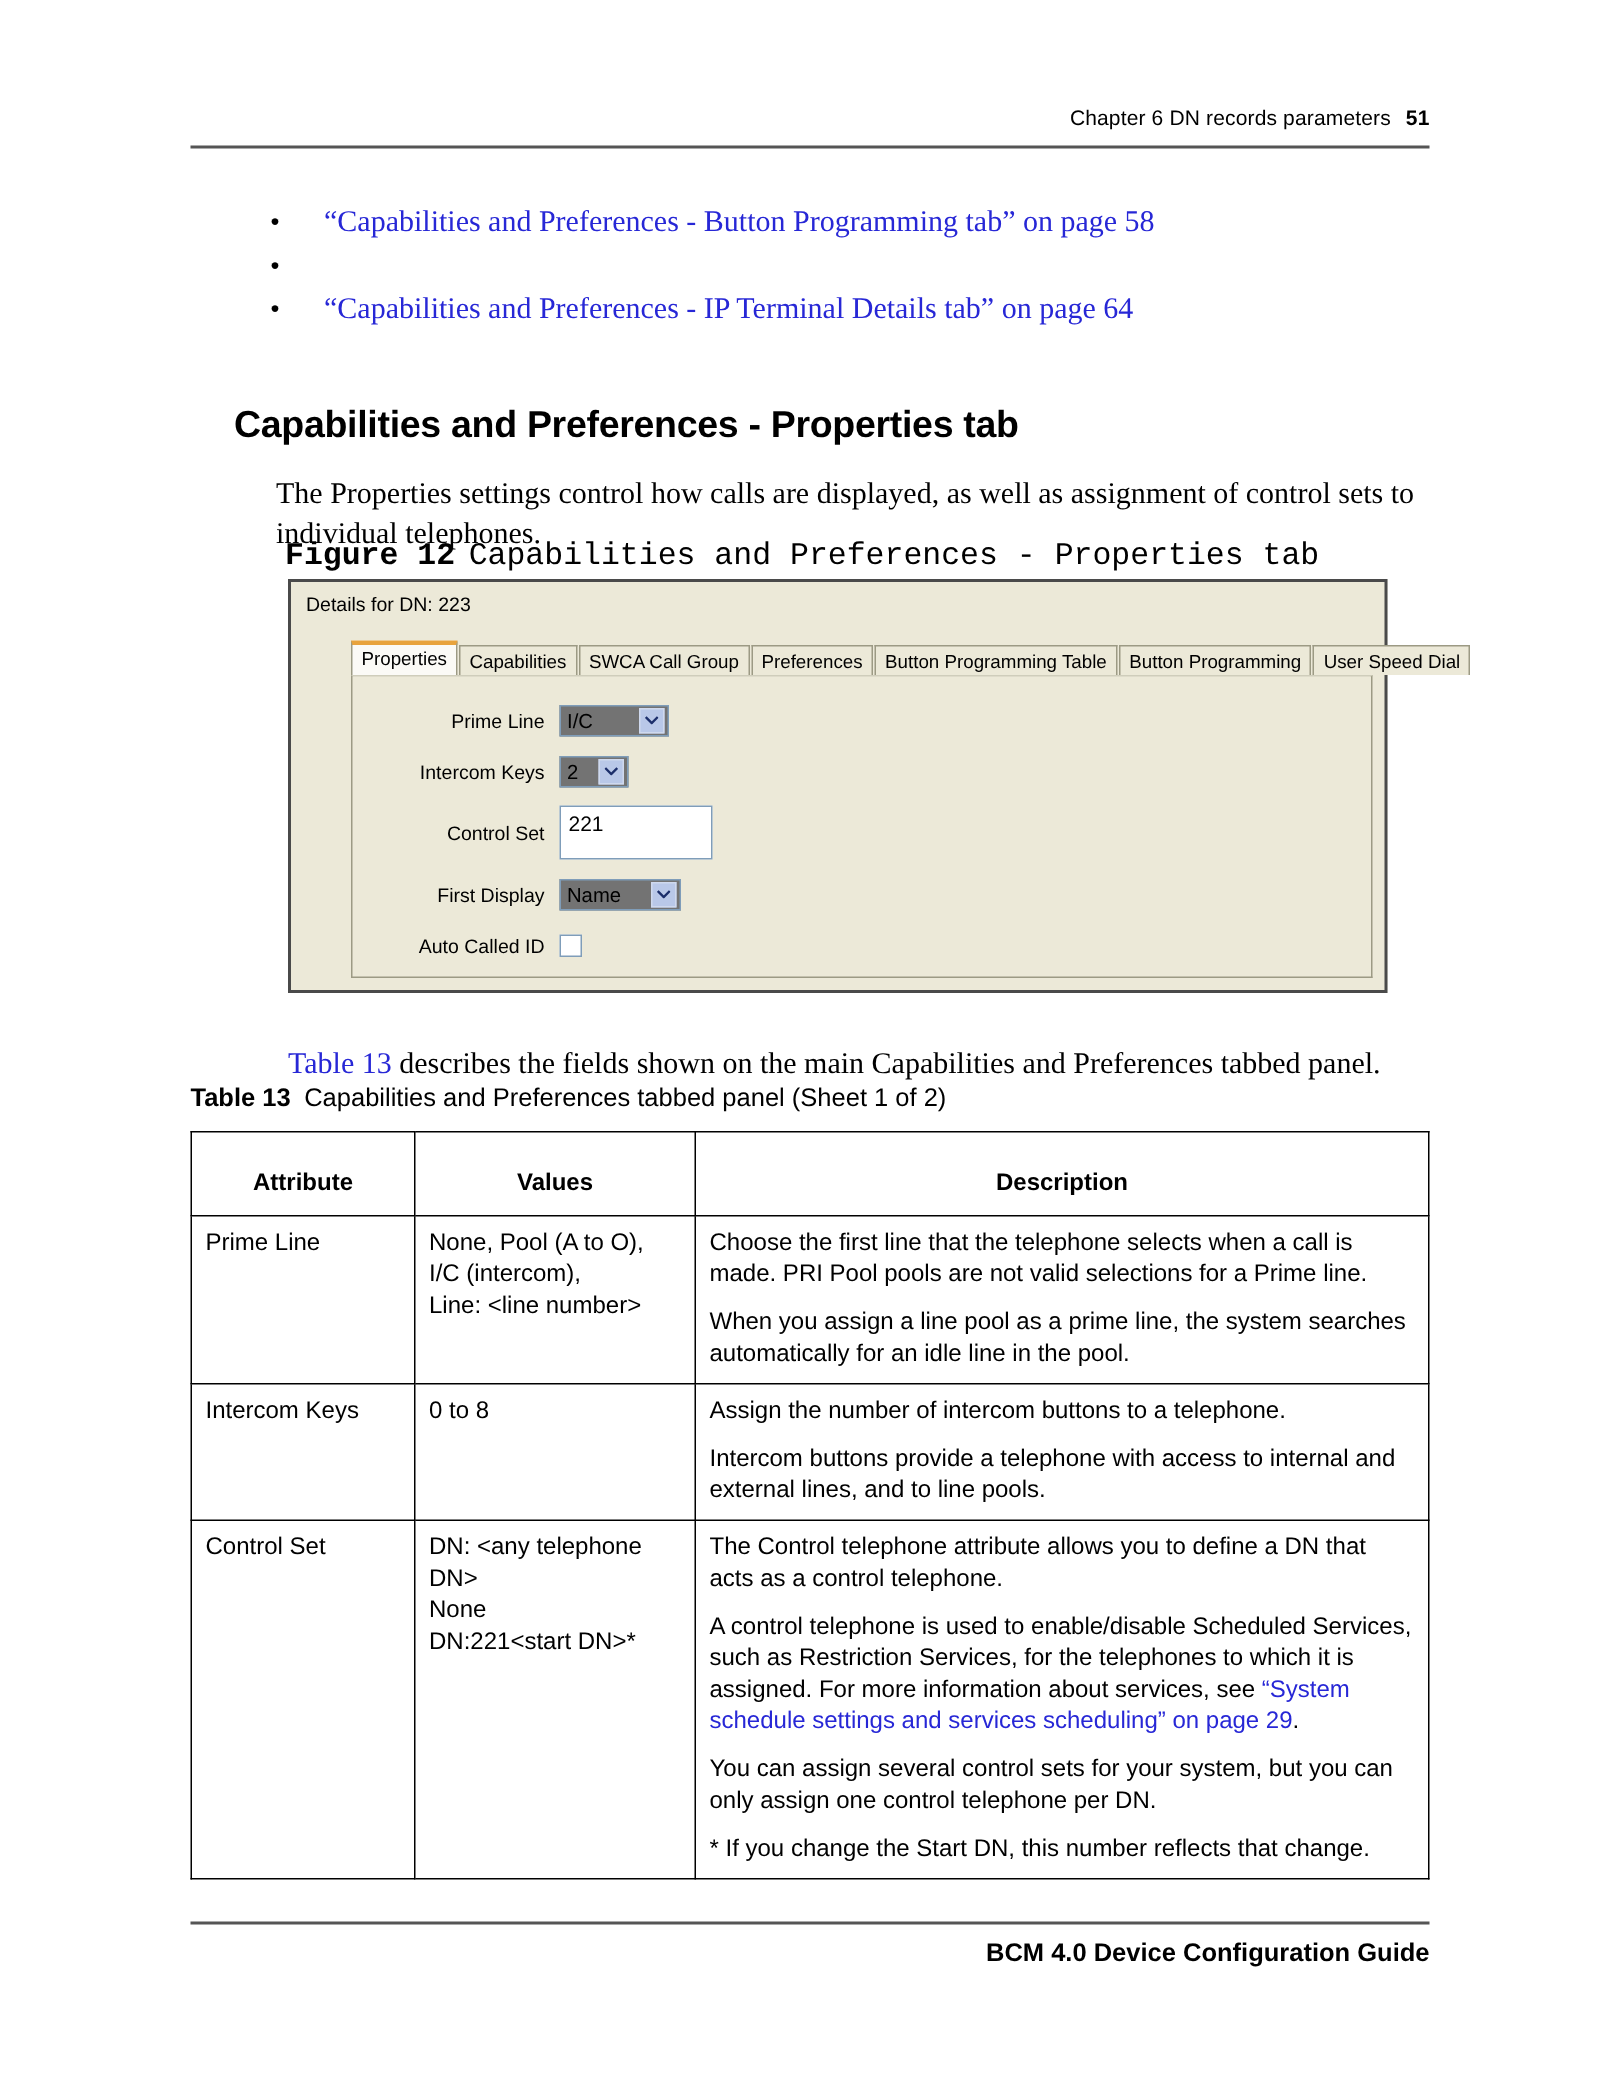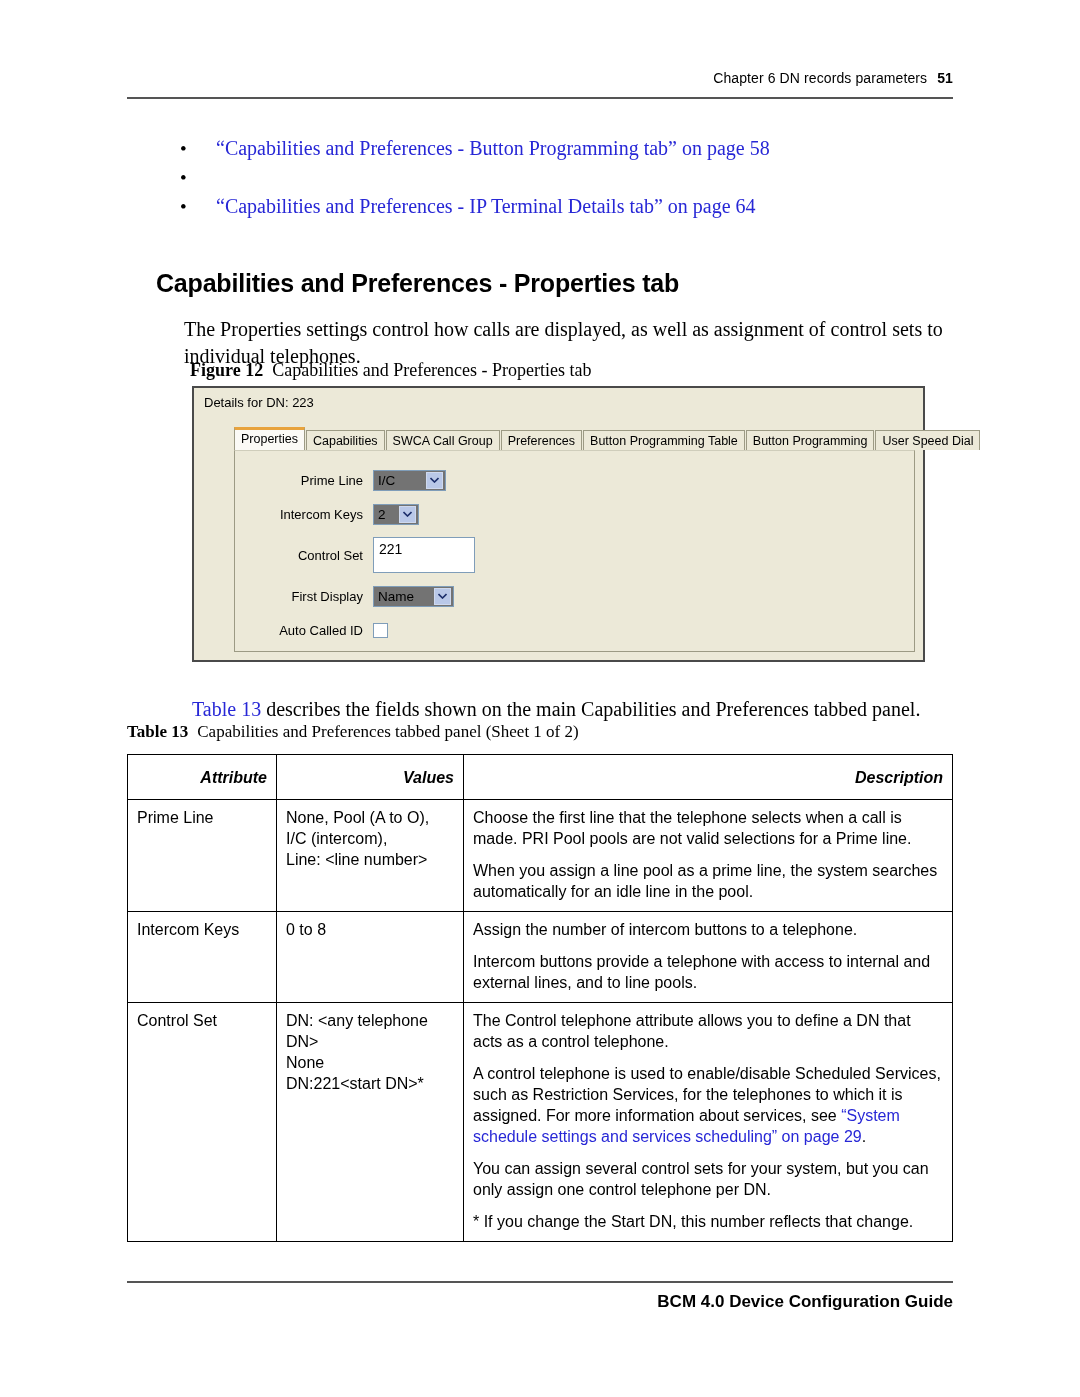--- a/index.html
+++ b/index.html
@@ -85,22 +85,22 @@
     width: 760px;
     font-size: 20px;
     line-height: 27px;
   }
 
   
   .figure-caption {
     position: absolute;
     left: 190px;
     top: 360px;
-    font-family: Liberation Serif, serif;
-    font-size: 18px;
+    font-family: Liberation Mono, monospace;
+    font-size: 21px;
   }
   .figure-caption .cap-label {
     font-weight: bold;
     margin-right: 9px;
   }
 
   
   .figure-shot {
     position: absolute;
     left: 192px;
@@ -237,21 +237,21 @@
     font-size: 20px;
     line-height: 27px;
   }
   .table-intro .xref-link { color: #2727d6; }
 
   
   .table-caption {
     position: absolute;
     left: 127px;
     top: 722px;
-    font-family: Liberation Serif, serif;
+    font-family: Liberation Sans, sans-serif;
     font-size: 17px;
   }
   .table-caption .cap-label {
     font-weight: bold;
     margin-right: 9px;
   }
 
   
   .data-table {
     position: absolute;
@@ -265,24 +265,23 @@
   }
   .data-table th,
   .data-table td {
     border: 1.5px solid #000000;
     vertical-align: top;
     padding: 7px 9px 9px 9px;
     line-height: 21px;
   }
   .data-table th {
     font-weight: bold;
-    text-align: right;
-    padding-top: 12px;
+    text-align: center;
+    padding-top: 23px;
     padding-bottom: 11px;
-    font-style: italic;
   }
   .col-attr { width: 130px; }
   .col-vals { width: 168px; }
   .col-desc { width: auto; }
   .data-table td p { margin: 0 0 11px 0; }
   .data-table td p:last-child { margin-bottom: 0; }
   .data-table td .vline { display: block; }
   .desc-link { color: #2727d6; }
 
   

